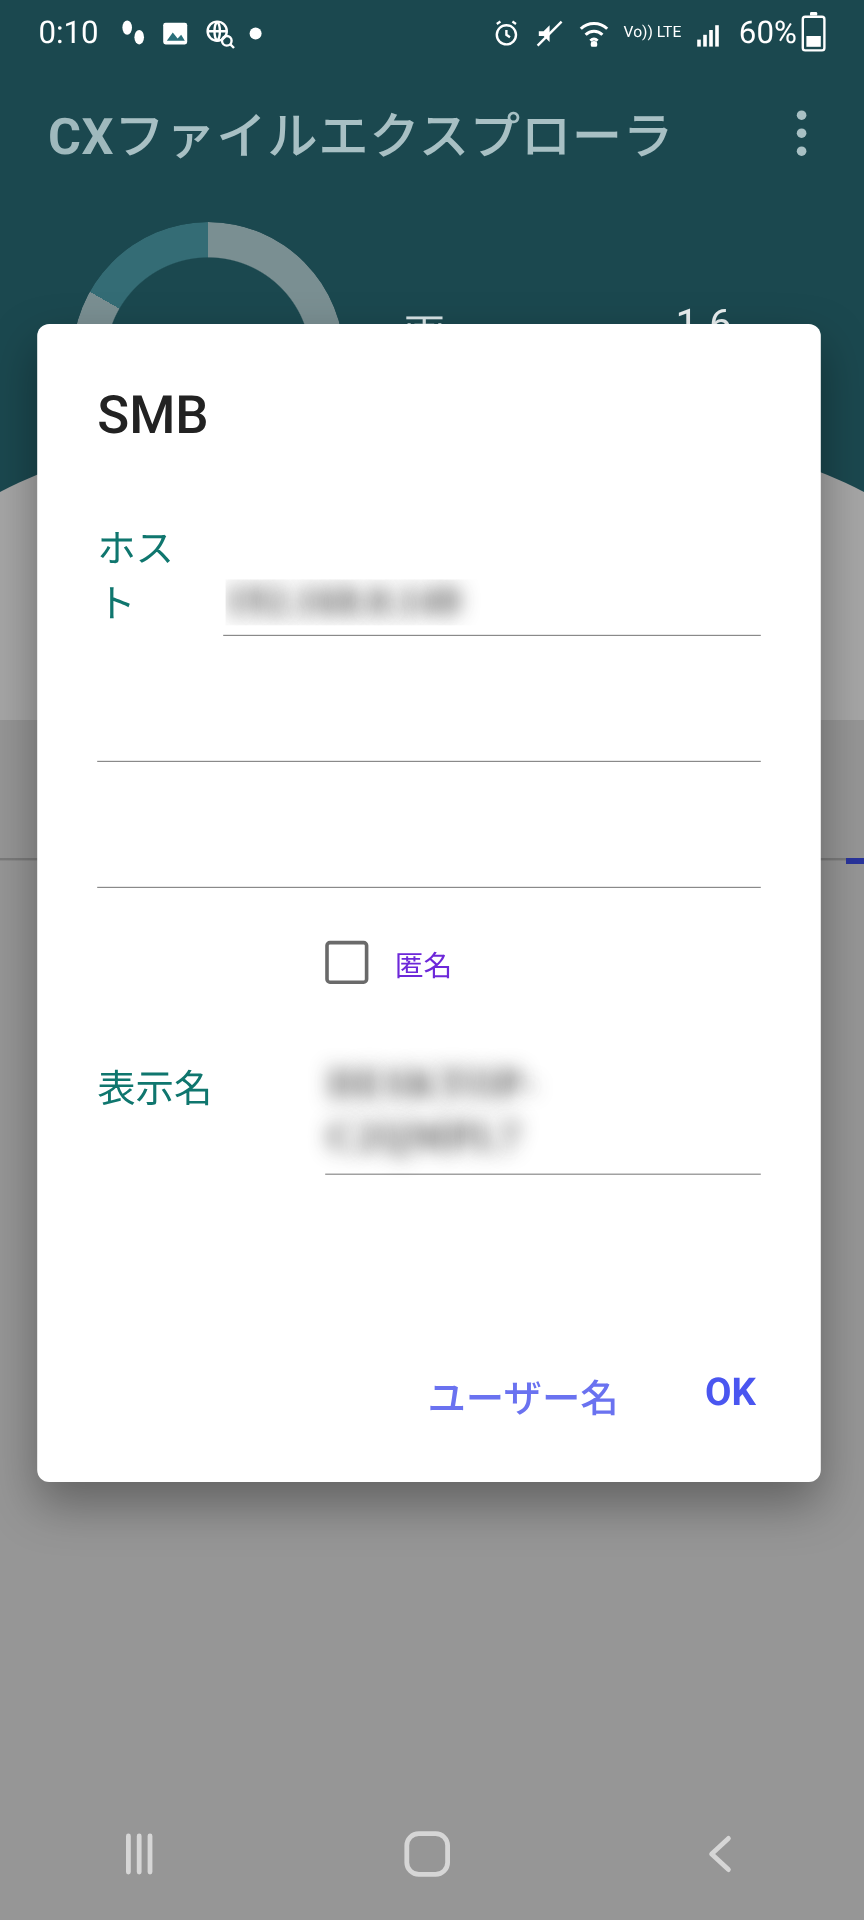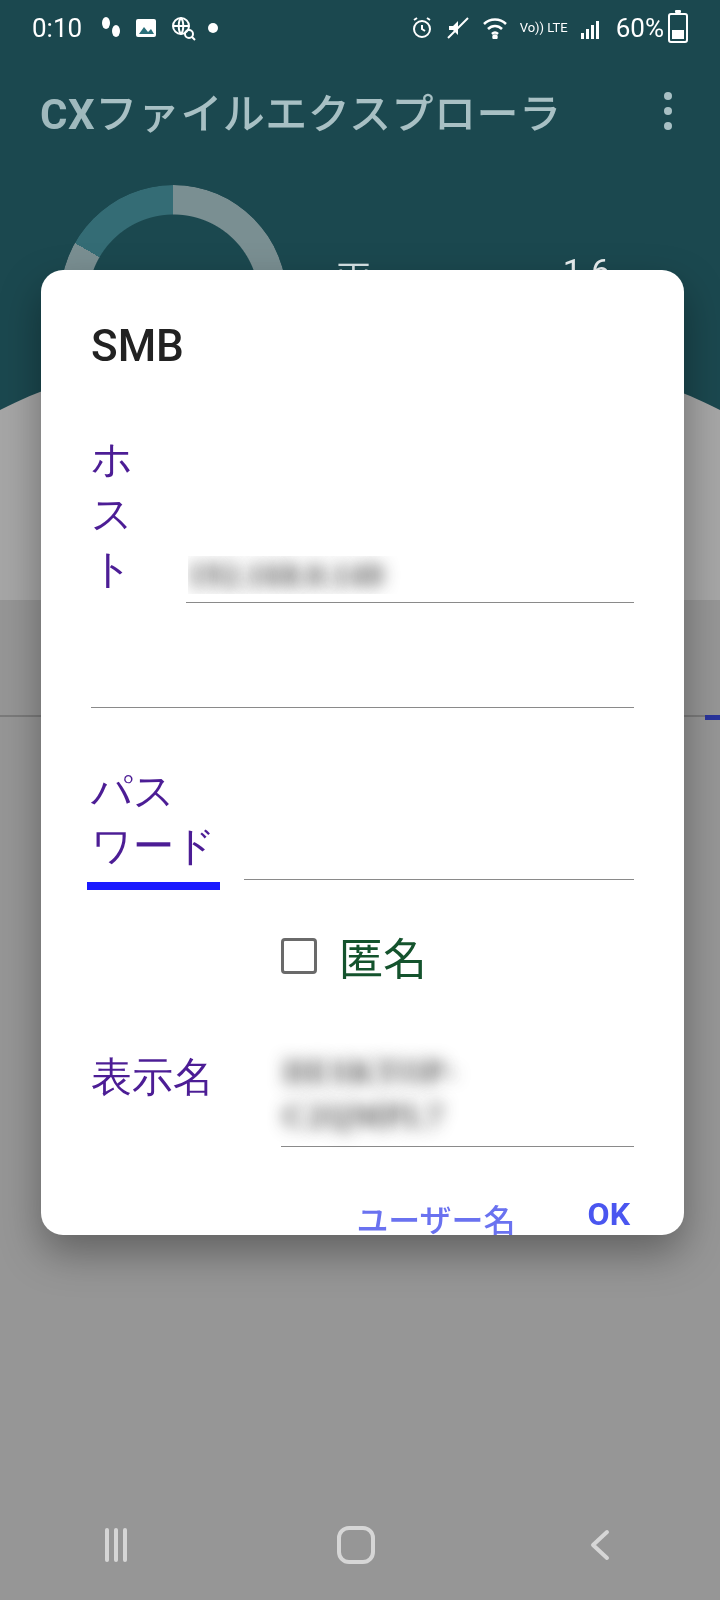--- a/index.html
+++ b/index.html
@@ -58,51 +58,50 @@
     background: conic-gradient(#c9c9c9 0 300deg, #4a8a94 300deg 360deg);
     -webkit-mask: radial-gradient(circle, transparent 85px, #000 86px);
             mask: radial-gradient(circle, transparent 85px, #000 86px);
     opacity: 0.55;
   }
   .bg-info { margin-left: 50px; color: #d8e4e6; font-size: 34px; display: flex; gap: 160px; }
   .bg-size { color: #e9eff0; }
 
   
   .dialog {
-    position: absolute; top: 270px; left: 41px; right: 36px; height: 965px;
-    background: #fff; border-radius: 22px; z-index: 10;
+    position: absolute; top: 270px; left: 31px; right: 36px; height: 965px;
+    background: #fff; border-radius: 10px; z-index: 10;
     box-shadow: 0 18px 40px rgba(0,0,0,0.35);
     padding: 50px 50px 40px 50px;
     display: flex; flex-direction: column;
   }
   .dialog-title { font-size: 44px; font-weight: 500; color: #222; margin-bottom: 60px; }
 
   .form { display: flex; flex-direction: column; gap: 56px; }
   .field-row { display: flex; align-items: flex-end; gap: 28px; }
   .field-label {
-    width: 162px; font-size: 41px; color: #4c1d95; padding-bottom: 6px;
+    width: 162px; font-size: 32px; color: #0f766e; padding-bottom: 6px;
     position: relative;
-    font-family: Liberation Mono, monospace;
   }
   .underline-accent::after {
     content: ""; position: absolute; left: -4px; right: -4px; bottom: -10px; height: 8px; background: #1a1aff;
   }
   .field-input {
     flex: 1; border: none; border-bottom: 1.5px solid #8a8a8a;
     font-size: 30px; color: #555; padding: 6px 2px 8px 2px; outline: none;
     background: transparent;
   }
   .blurred { color: transparent; text-shadow: 0 0 16px rgba(60,60,60,0.9); font-size: 34px; font-weight: 600; font-family: Liberation Serif, serif; }
   .blurred.twoline { line-height: 44px; min-height: 92px; white-space: pre-line; }
 
   .checkbox-row { display: flex; align-items: center; gap: 22px; margin-left: 190px; margin-top: -12px; }
   .cb {
     width: 36px; height: 36px; border: 3px solid #6a6a6a; border-radius: 4px; background: #fff;
   }
-  .cb-label { font-size: 44px; color: #14532d; }
+  .cb-label { font-size: 24px; color: #6d28d9; }
 
   .dialog-actions {
     margin-top: auto; padding-top: 40px;
     display: flex; align-items: center; font-size: 32px; font-weight: 500;
   }
   .act-left { color: #4a56f0; }
   .spacer { flex: 1; }
   .act-right { display: flex; gap: 64px; }
   .act-cancel { color: #6a72f0; }
   .act-ok { color: #4a56f0; font-weight: 700; }
@@ -219,21 +218,20 @@
     <div class="field-row">
       <div class="field-label">ホスト</div>
       <input class="field-input blurred" type="text" value="192.168.0.140" style="">
     </div>
 
     <div class="field-row">
       <input class="field-input" type="text" value="" style="">
     </div>
 
     <div class="field-row">
-      <div class="field-label underline-accent">パスワード</div>
       <input class="field-input" type="password" value="" style="">
     </div>
 
     <div class="checkbox-row">
       <div class="cb"></div>
       <div class="cb-label">匿名</div>
     </div>
 
     <div class="field-row" style="align-items:flex-start;">
       <div class="field-label" style="padding-top:6px;">表示名</div>

